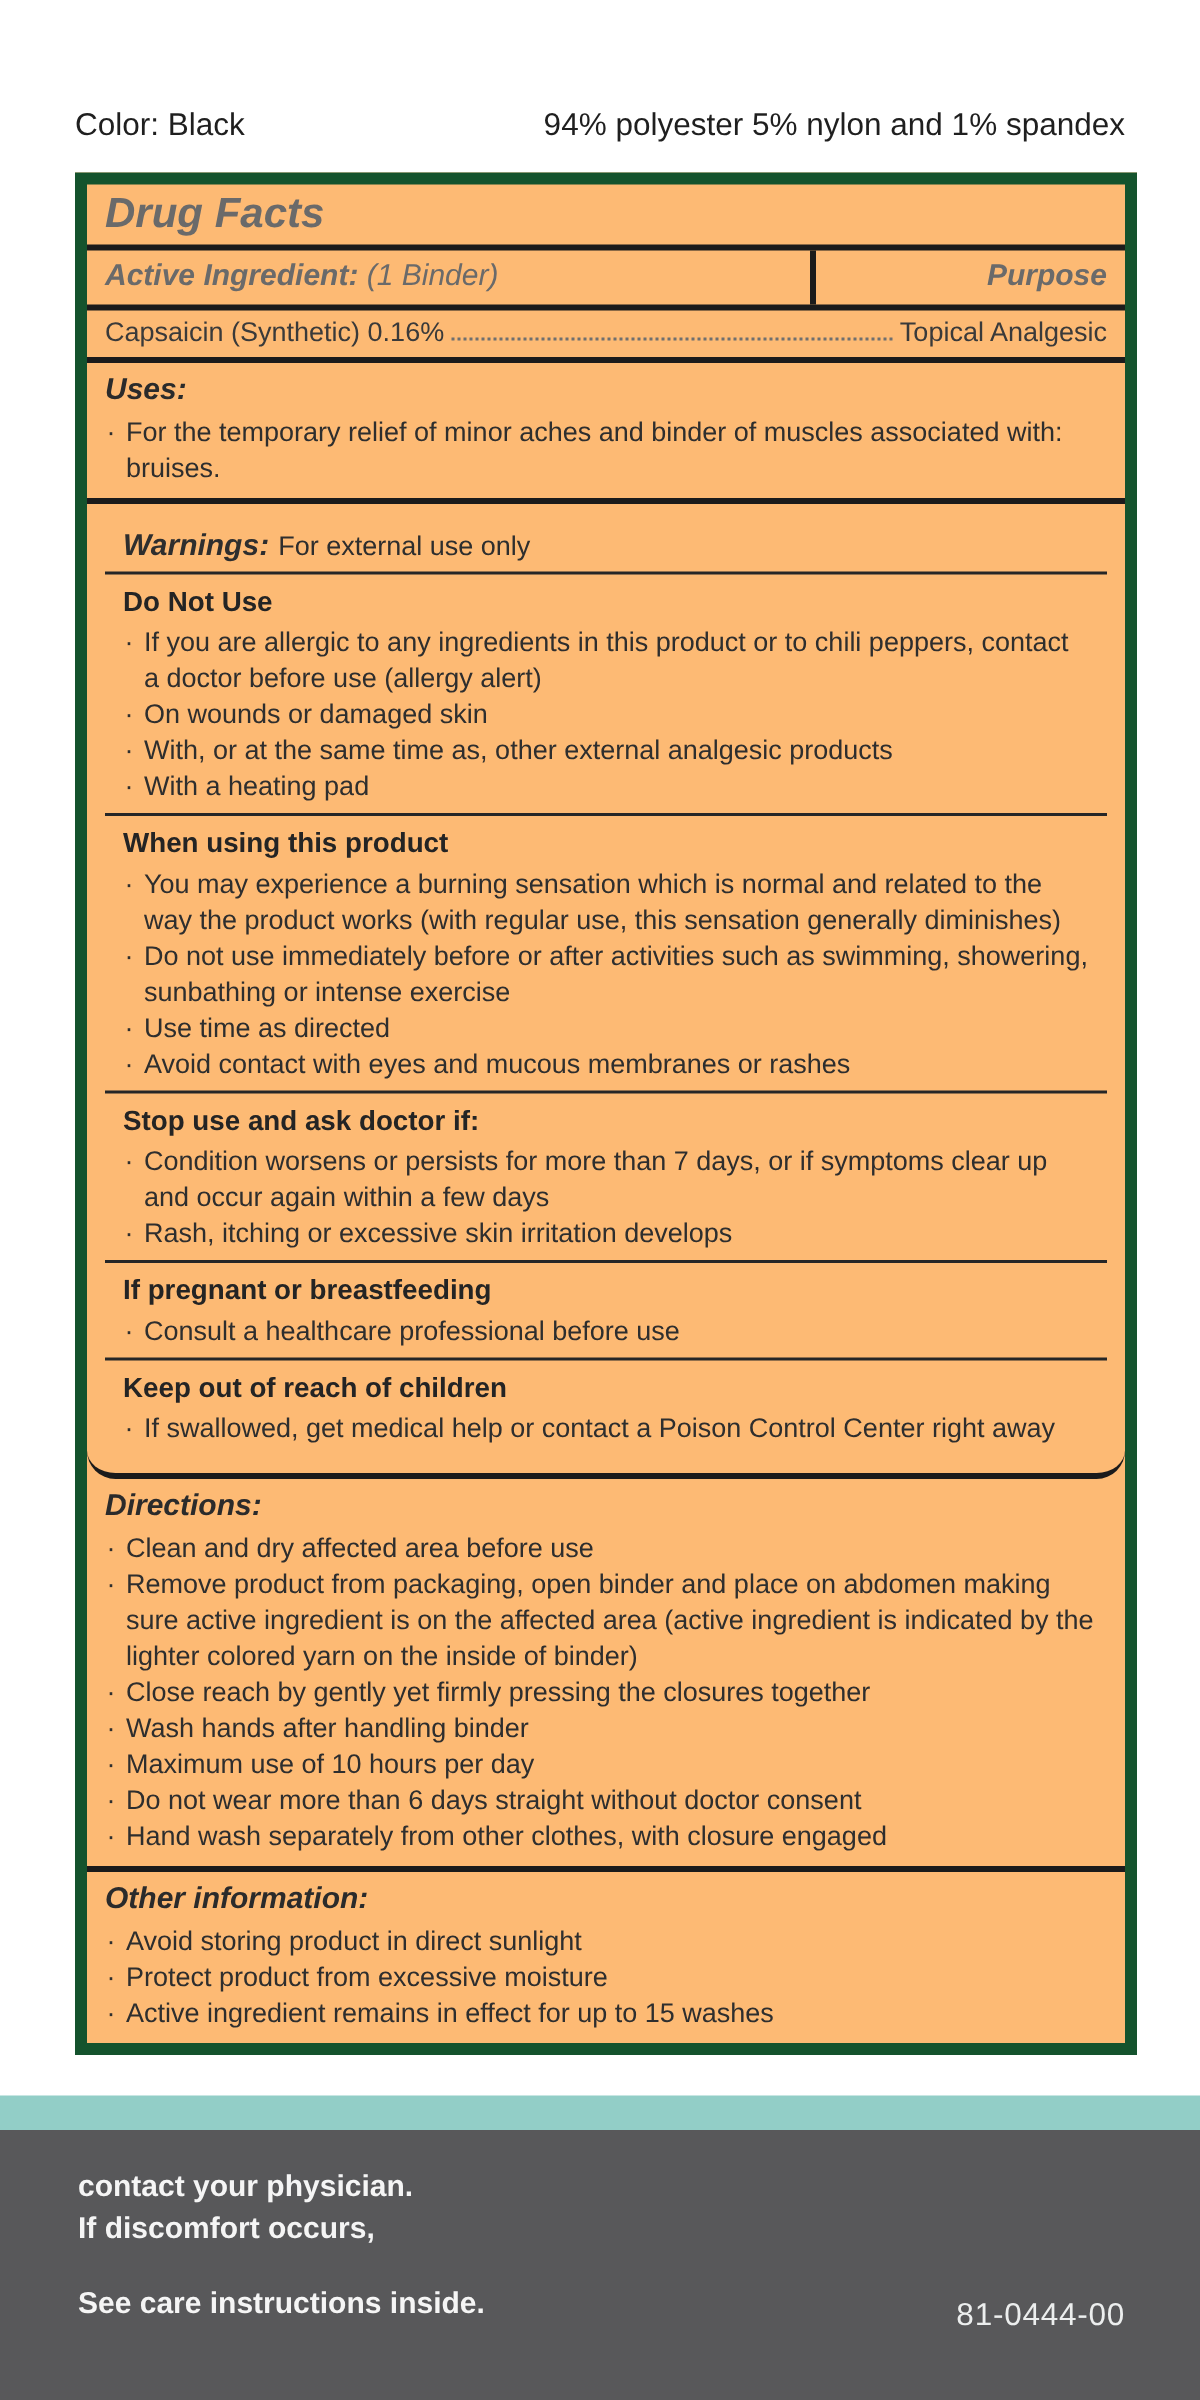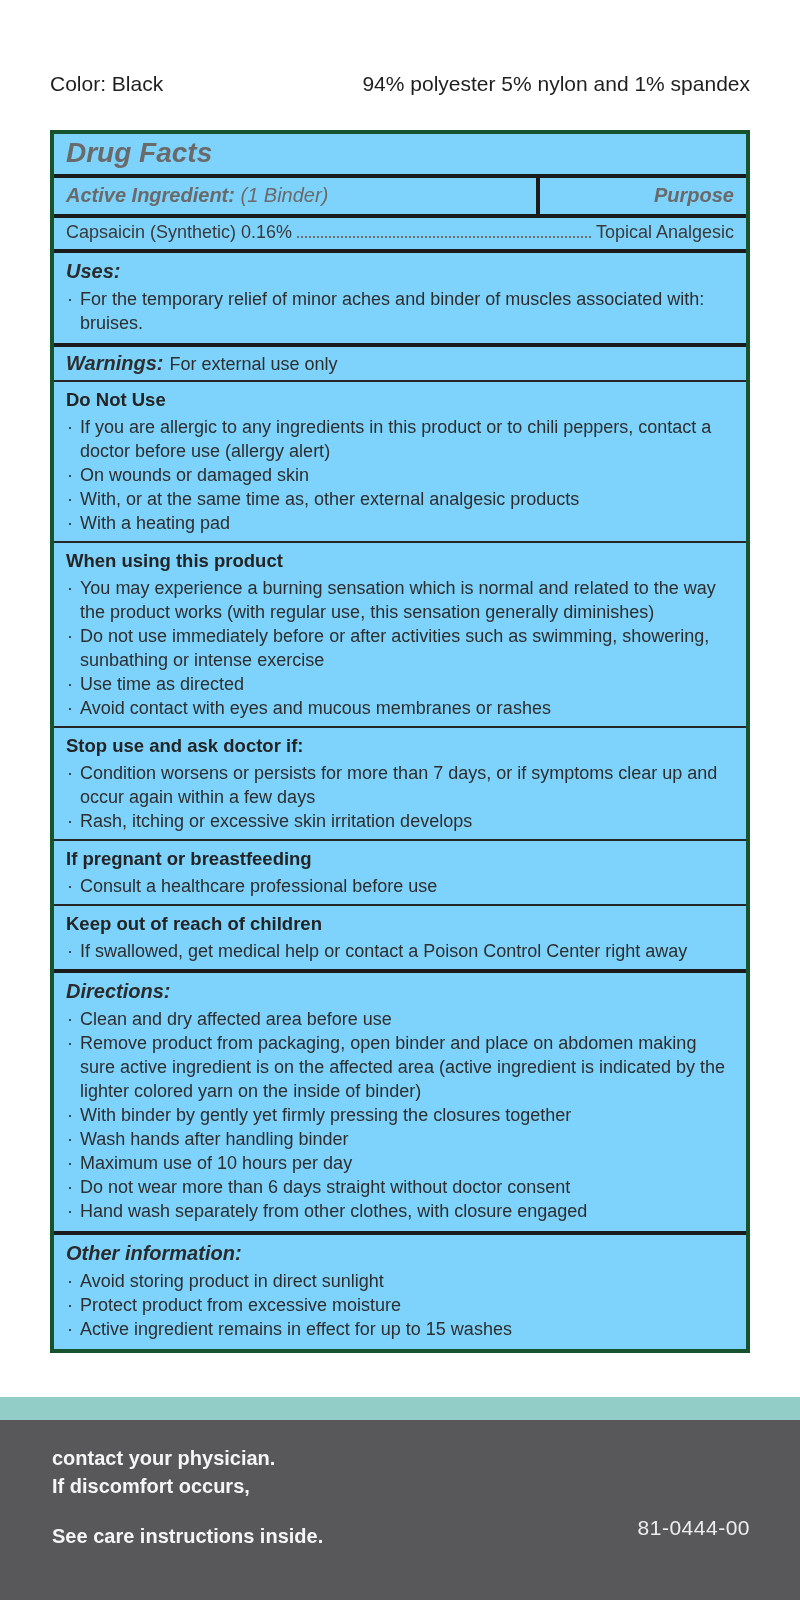--- a/index.html
+++ b/index.html
@@ -9,22 +9,22 @@
     font-family:"Liberation Sans", sans-serif;
   }
   
   .top-row {
     position:absolute; top:72px; left:50px; right:50px;
     display:flex; justify-content:space-between;
     font-size:21px; color:#1f1f1f;
   }
   
   .df-box {
-    position:absolute; top:130px; left:50px; width:692px;
-    border:4px solid #14532d; background:#7dd3fc;
+    position:absolute; top:115px; left:50px; width:692px;
+    border:8px solid #14532d; background:#fdba74;
   }
   .df-title {
     font-style:italic; font-weight:bold; font-size:28px; color:#6a6a6a;
     padding:3px 12px 5px; border-bottom:4px solid #1b1b1b;
   }
   .df-active-row {
     display:flex; align-items:stretch; border-bottom:4px solid #1b1b1b;
     color:#6a6a6a; font-style:italic; font-size:20px;
   }
   .df-active-left {
@@ -40,40 +40,40 @@
   }
   .leader { flex:1; border-bottom:2px dotted #6f6f6f; margin:0 5px 5px; }
   
   .df-section { padding:5px 12px 8px; border-bottom:4px solid #1b1b1b; }
   .df-section:last-child { border-bottom:none; }
   .section-heading {
     font-style:italic; font-weight:bold; font-size:20px; color:#2b2b2b;
     margin:2px 0 4px;
   }
   
-  .warnings-section { padding:0; }
+  .warnings-section { padding:12px;border-radius:19px; }
   .warnings-intro {
     padding:5px 12px 5px; border-bottom:2px solid #262626; font-size:18px; color:#2e2e2e;
   }
   .warnings-intro .wh { font-style:italic; font-weight:bold; font-size:20px; margin-right:6px; }
   .subsection { padding:5px 12px 6px; border-bottom:2px solid #262626; }
   .subsection:last-child { border-bottom:none; }
   .sub-heading { font-weight:bold; font-size:18.5px; color:#242424; margin:2px 0 4px; }
   
   .bullet { display:flex; font-size:18px; line-height:24px; color:#2e2e2e; }
   .bullet .dot { flex:none; width:13px; padding-left:1px; }
   .bullet .btext { flex:1; }
   
   .bottom { position:absolute; left:0; right:0; bottom:0; }
   .teal-bar { height:23px; background:#92cec7; }
   .footer { height:180px; background:#58585a; color:#f5f5f5; position:relative; }
   .footer-text { padding:24px 0 0 52px; font-size:20px; font-weight:600; line-height:28px; }
   .footer-line3 { margin-top:22px; }
   .footer-code {
-    position:absolute; right:50px; bottom:60px;
+    position:absolute; right:50px; bottom:44px;
     font-size:21px; font-weight:normal; color:#eceeee; letter-spacing:0.5px;
   }
 </style>
 </head>
 <body>
 
 <div class="page">
 
   <div class="top-row">
     <span>Color: Black</span>
@@ -185,21 +185,21 @@
           <div class="bullet">
             <span class="dot">·</span>
             <span class="btext">Clean and dry affected area before use</span>
           </div>
           <div class="bullet">
             <span class="dot">·</span>
             <span class="btext">Remove product from packaging, open binder and place on abdomen making sure active ingredient is on the affected area (active ingredient is indicated by the lighter colored yarn on the inside of binder)</span>
           </div>
           <div class="bullet">
             <span class="dot">·</span>
-            <span class="btext">With binder by gently yet firmly pressing the closures together</span>
+            <span class="btext">Close reach by gently yet firmly pressing the closures together</span>
           </div>
           <div class="bullet">
             <span class="dot">·</span>
             <span class="btext">Wash hands after handling binder</span>
           </div>
           <div class="bullet">
             <span class="dot">·</span>
             <span class="btext">Maximum use of 10 hours per day</span>
           </div>
           <div class="bullet">

